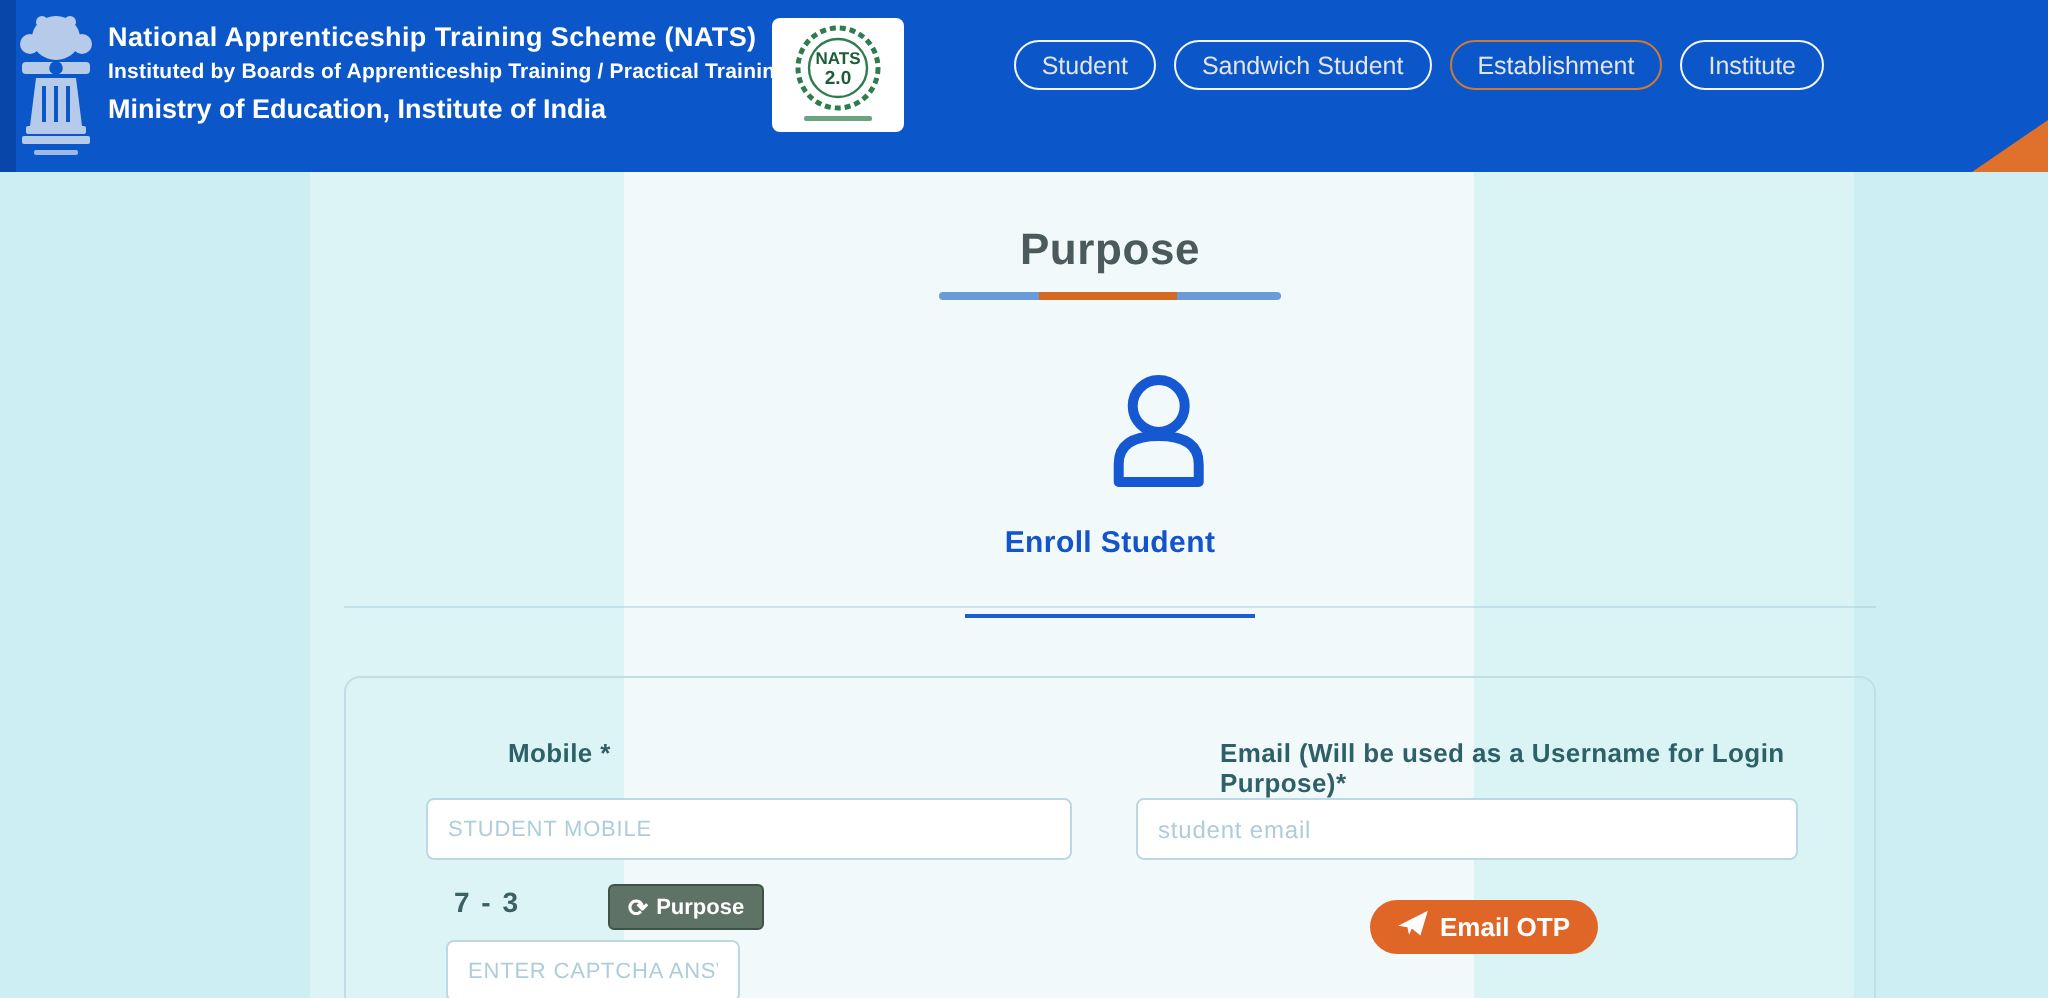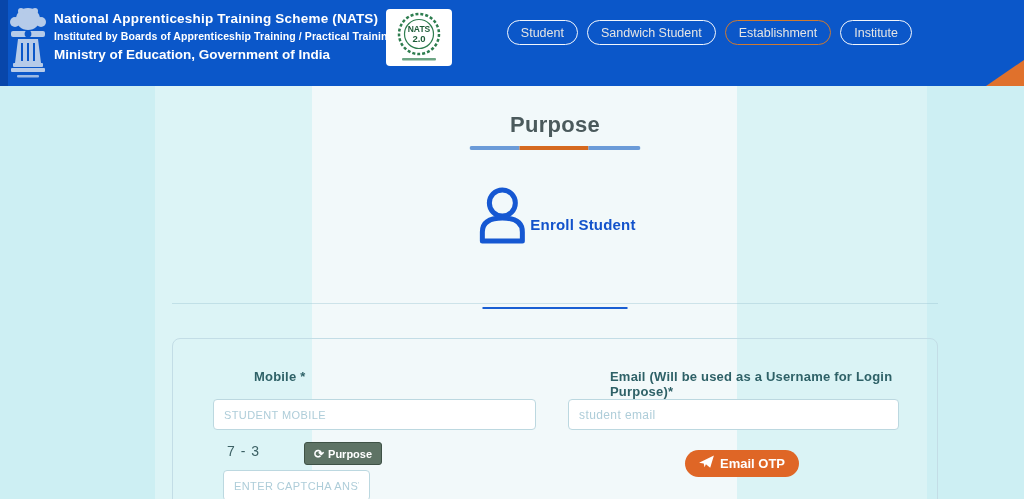--- a/index.html
+++ b/index.html
@@ -34,39 +34,39 @@
     border-bottom:26px solid #e0712c; border-left:38px solid transparent; }
   
   .page-title { position:absolute; left:555px; top:112px; transform:translateX(-50%);
     font-size:22px; font-weight:bold; color:#4b5a5c; letter-spacing:0.3px; }
   .title-underline { position:absolute; left:555px; top:146px; transform:translateX(-50%);
     width:171px; height:4px; border-radius:2px; display:flex; overflow:hidden; }
   .tu-blue-l { width:50px; background:#6b9bd8; }
   .tu-orange { width:69px; background:#d5691f; }
   .tu-blue-r { width:52px; background:#6b9bd8; }
   .enroll-tab { position:absolute; left:555px; top:186px; transform:translateX(-50%);
-    display:flex; align-items:center; cursor:pointer; }
+    display:flex; flex-direction:column; align-items:flex-end; cursor:pointer; }
   .enroll-label { margin-top:14px; font-size:15px; font-weight:bold; color:#1353cb; letter-spacing:0.2px; }
   .tab-divider { position:absolute; left:172px; top:303px; width:766px; height:1px; background:rgba(160,200,212,0.45); }
   .tab-active-line { position:absolute; left:555px; top:307px; transform:translateX(-50%);
     width:145px; height:2px; background:#1a5fd3; }
   
   .form-box { position:absolute; left:172px; top:338px; width:766px; height:220px;
     border:1px solid #c3dde6; border-radius:8px; background:transparent; }
   .field-label { position:absolute; font-size:13px; font-weight:bold; color:#2e6167; letter-spacing:0.2px;padding-left:41px; }
   .text-input {
     position:absolute; height:31px; background:#ffffff; border:1px solid #bcd8e0; border-radius:4px;
     padding:0 10px; font-size:12px; color:#3a5f63; outline:none;
     font-family:"Liberation Sans", sans-serif;
   }
   .text-input::placeholder { color:#aecdd9; letter-spacing:0.4px; }
   .input-mobile { left:40px; top:60px; width:323px; font-size:11px; }
   .input-email { left:395px; top:60px; width:331px; }
   .input-captcha { left:50px; top:131px; width:147px; font-size:11px; }
-  .captcha-q { position:absolute; left:54px; top:104px; font-size:14px; font-weight:normal; color:#3c6165; letter-spacing:1px; }
+  .captcha-q { position:absolute; left:54px; top:104px; font-size:14px; font-weight:bold; color:#3c6165; letter-spacing:1px; }
   .refresh-btn {
     position:absolute; left:131px; top:103px; height:23px; padding:0 9px;
     background:#5e7365; border:1px solid #3f5246; border-radius:3px;
     color:#ffffff; font-size:11px; font-weight:bold; cursor:pointer;
     display:flex; align-items:center; gap:4px; font-family:"Liberation Sans", sans-serif;
   }
   .refresh-glyph { font-size:12px; line-height:1; }
   .sendotp-btn {
     position:absolute; left:512px; top:111px; height:27px; padding:0 14px;
     background:#df6626; border:none; border-radius:14px;
@@ -101,21 +101,21 @@
           <rect x="18" y="38" width="2" height="18"></rect>
           <rect x="24" y="38" width="2" height="18"></rect>
         </g>
         <rect x="8" y="70" width="22" height="2.5" rx="1" fill="#b6cbe9" opacity="0.85"></rect>
       </svg>
     </div>
 
     <div class="title-block">
       <div class="title-line1">National Apprenticeship Training Scheme (NATS)</div>
       <div class="title-line2">Instituted by Boards of Apprenticeship Training / Practical Training</div>
-      <div class="title-line3">Ministry of Education, Government of India</div>
+      <div class="title-line3">Ministry of Education, Institute of India</div>
     </div>
 
     <div class="logo-box">
       <svg width="58" height="53" viewBox="0 0 58 53">
         <circle cx="29" cy="23" r="20" fill="none" stroke="#2e7d4f" stroke-width="2.5" stroke-dasharray="3 2"></circle>
         <circle cx="29" cy="23" r="14.5" fill="none" stroke="#2e7d4f" stroke-width="1.2"></circle>
         <text x="29" y="21" text-anchor="middle" font-family="Liberation Sans, sans-serif" font-size="8.5" font-weight="bold" fill="#1d5c38">NATS</text>
         <text x="29" y="31" text-anchor="middle" font-family="Liberation Sans, sans-serif" font-size="9.5" font-weight="bold" fill="#1d5c38">2.0</text>
         <rect x="12" y="47" width="34" height="2.5" rx="1" fill="#2e7d4f" opacity="0.7"></rect>
       </svg>

